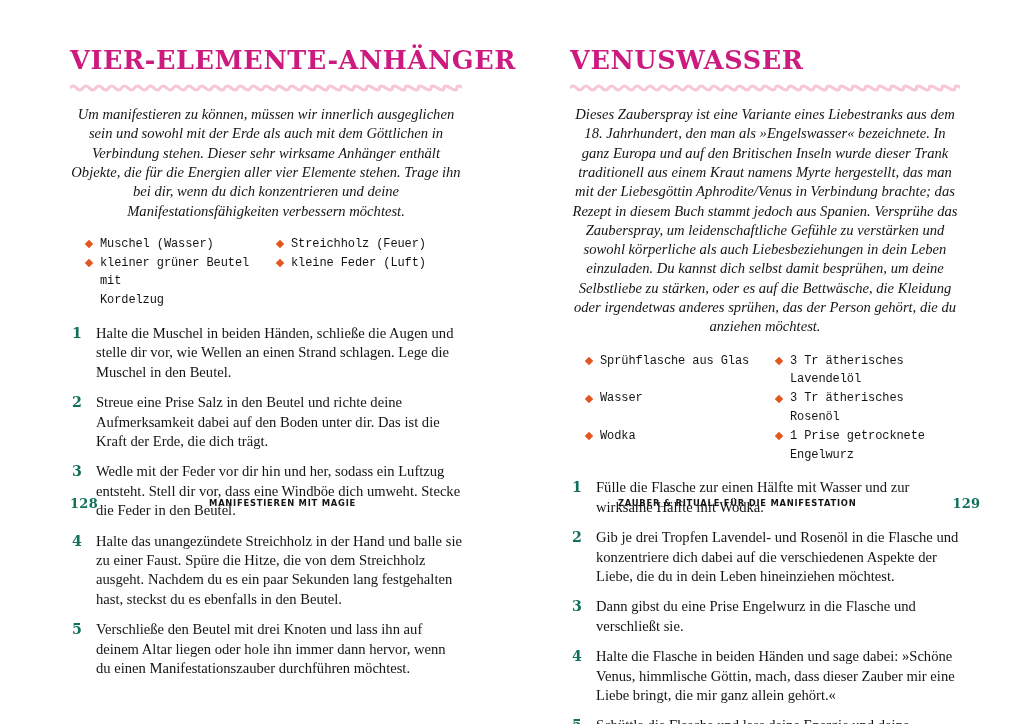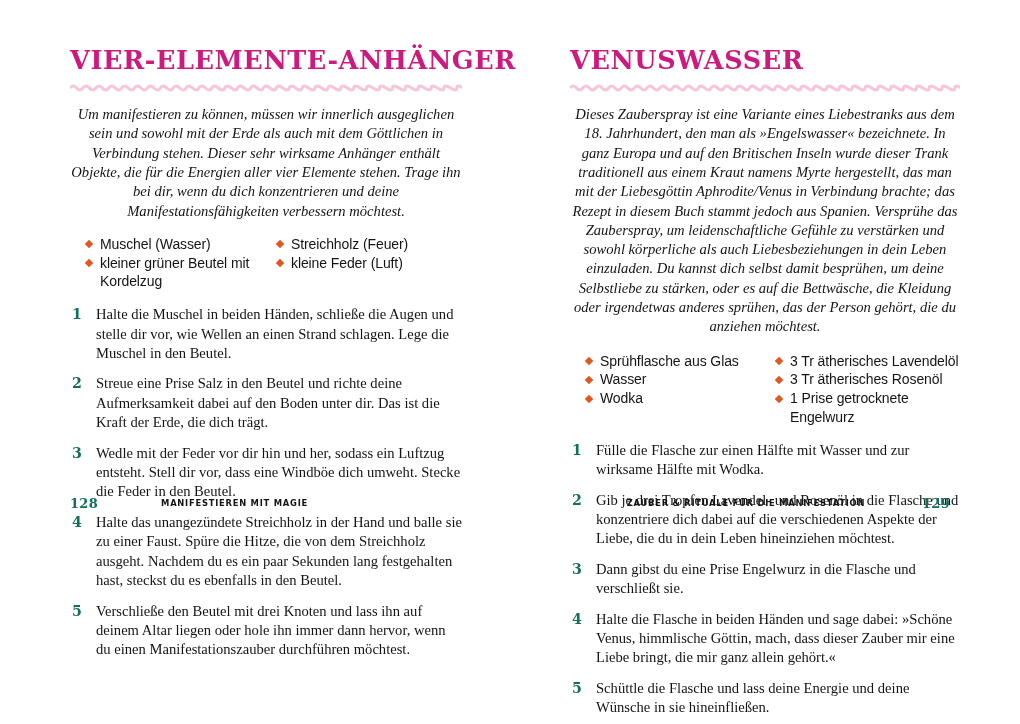--- a/index.html
+++ b/index.html
@@ -72,22 +72,22 @@
     grid-template-columns: 1fr 1fr;
     grid-auto-flow: column;
     column-gap: 6px;
     margin: 0 0 14px 0;
     padding: 0 0 0 16px;
     list-style: none;
   }
   .ingredients.rows-3 { grid-template-rows: repeat(3, auto); }
   .ing-item {
     position: relative;
-    font-family: Liberation Sans, sans-serif;
-    font-size: 14px;
+    font-family: Liberation Mono, monospace;
+    font-size: 12px;
     line-height: 18.8px;
     color: #141414;
     padding-left: 14px;
     letter-spacing: -0.1px;
   }
   .ing-item .diamond {
     position: absolute;
     left: 0;
     top: 6.5px;
     width: 6px;
@@ -126,20 +126,21 @@
 
   
   .footer {
     position: absolute;
     bottom: 30px;
     left: 0;
     right: 0;
     height: 14px;
     display: flex;
     align-items: center;
+    gap: 48px;
   }
   .page-left .footer  { padding: 0 48px 0 70px; }
   .page-right .footer { padding: 0 70px 0 60px; }
 
   .folio {
     font-family: "DejaVu Serif", "Liberation Serif", serif;
     font-weight: 700;
     font-size: 13px;
     color: #10705c;
     letter-spacing: 0.3px;

